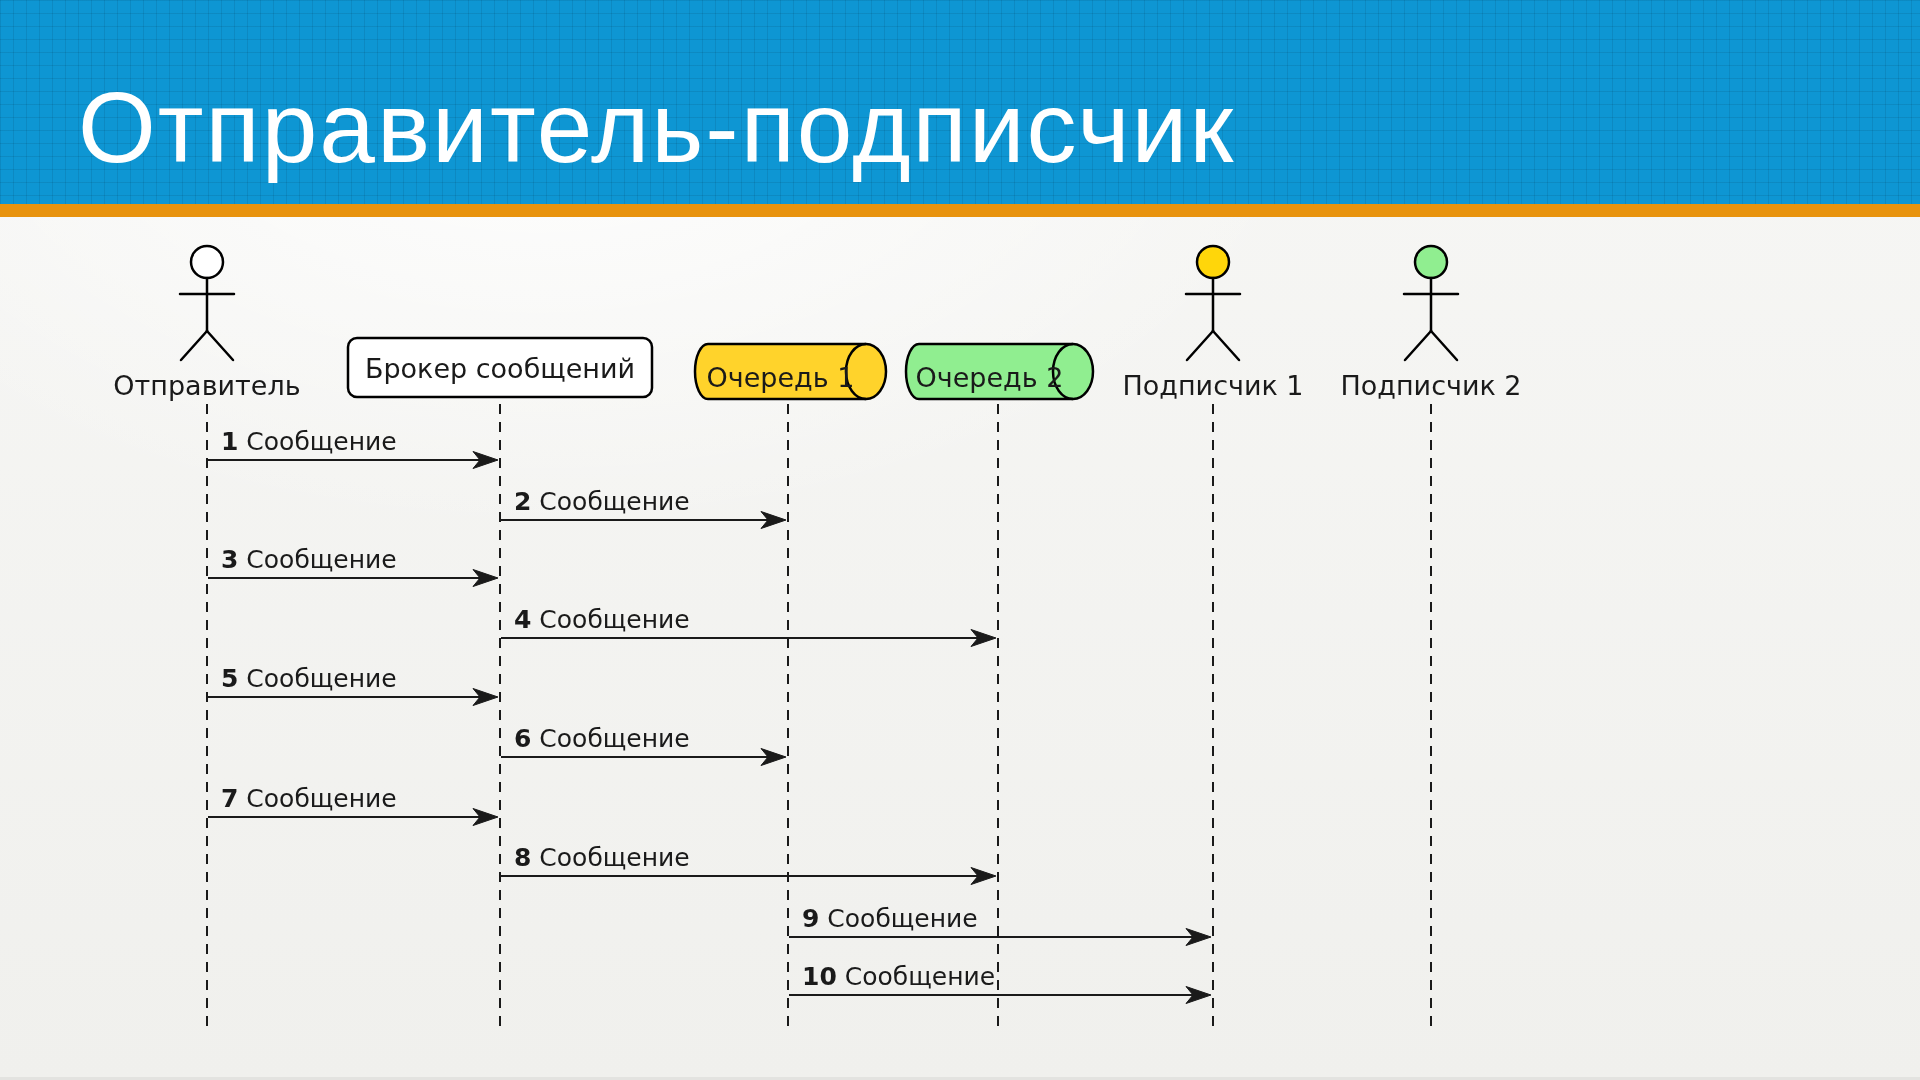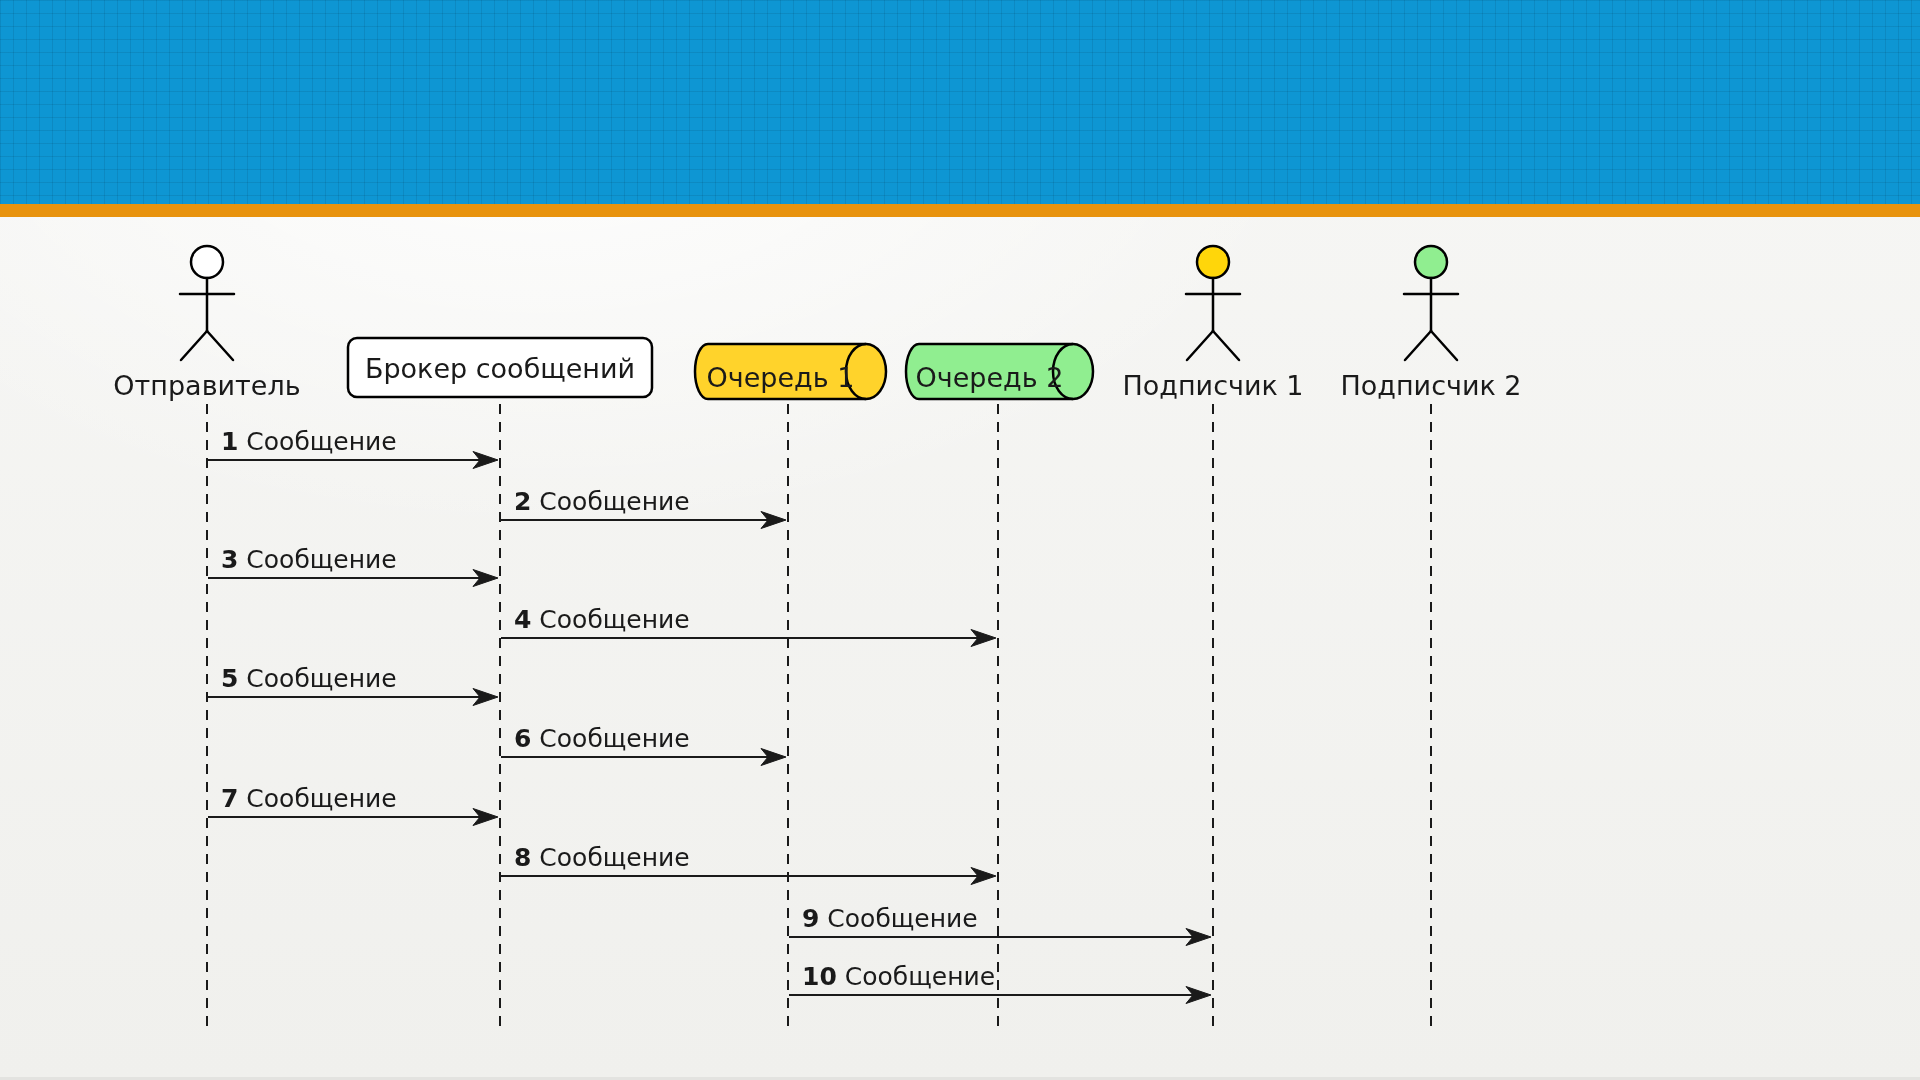--- a/index.html
+++ b/index.html
@@ -31,20 +31,21 @@
   }
   svg.diagram{position:absolute;left:0;top:0;width:1920px;height:1080px;z-index:2;}
   .bottom-edge{position:absolute;left:0;bottom:0;width:1920px;height:3px;background:rgba(0,0,0,0.05);}
 </style>
 </head>
 <body>
 
 <div class="slide">
   <div class="header-band"></div>
   <div class="accent-bar"></div>
+  <div class="page-title">Отправитель-подписчик</div>
   <svg class="diagram" viewBox="0 0 1920 1080">
       <line x1="207" y1="404" x2="207" y2="1033" stroke="#1a1a1a" stroke-width="2" stroke-dasharray="10 8"></line>
       <line x1="500" y1="404" x2="500" y2="1033" stroke="#1a1a1a" stroke-width="2" stroke-dasharray="10 8"></line>
       <line x1="788" y1="404" x2="788" y2="1033" stroke="#1a1a1a" stroke-width="2" stroke-dasharray="10 8"></line>
       <line x1="998" y1="404" x2="998" y2="1033" stroke="#1a1a1a" stroke-width="2" stroke-dasharray="10 8"></line>
       <line x1="1213" y1="404" x2="1213" y2="1033" stroke="#1a1a1a" stroke-width="2" stroke-dasharray="10 8"></line>
       <line x1="1431" y1="404" x2="1431" y2="1033" stroke="#1a1a1a" stroke-width="2" stroke-dasharray="10 8"></line>
       <g fill="none" stroke="#000" stroke-width="2.5" stroke-linecap="round">
         <circle cx="207" cy="262" r="16" fill="#FFFFFF" stroke="#000"></circle>
         <line x1="207" y1="278" x2="207" y2="331"></line>

